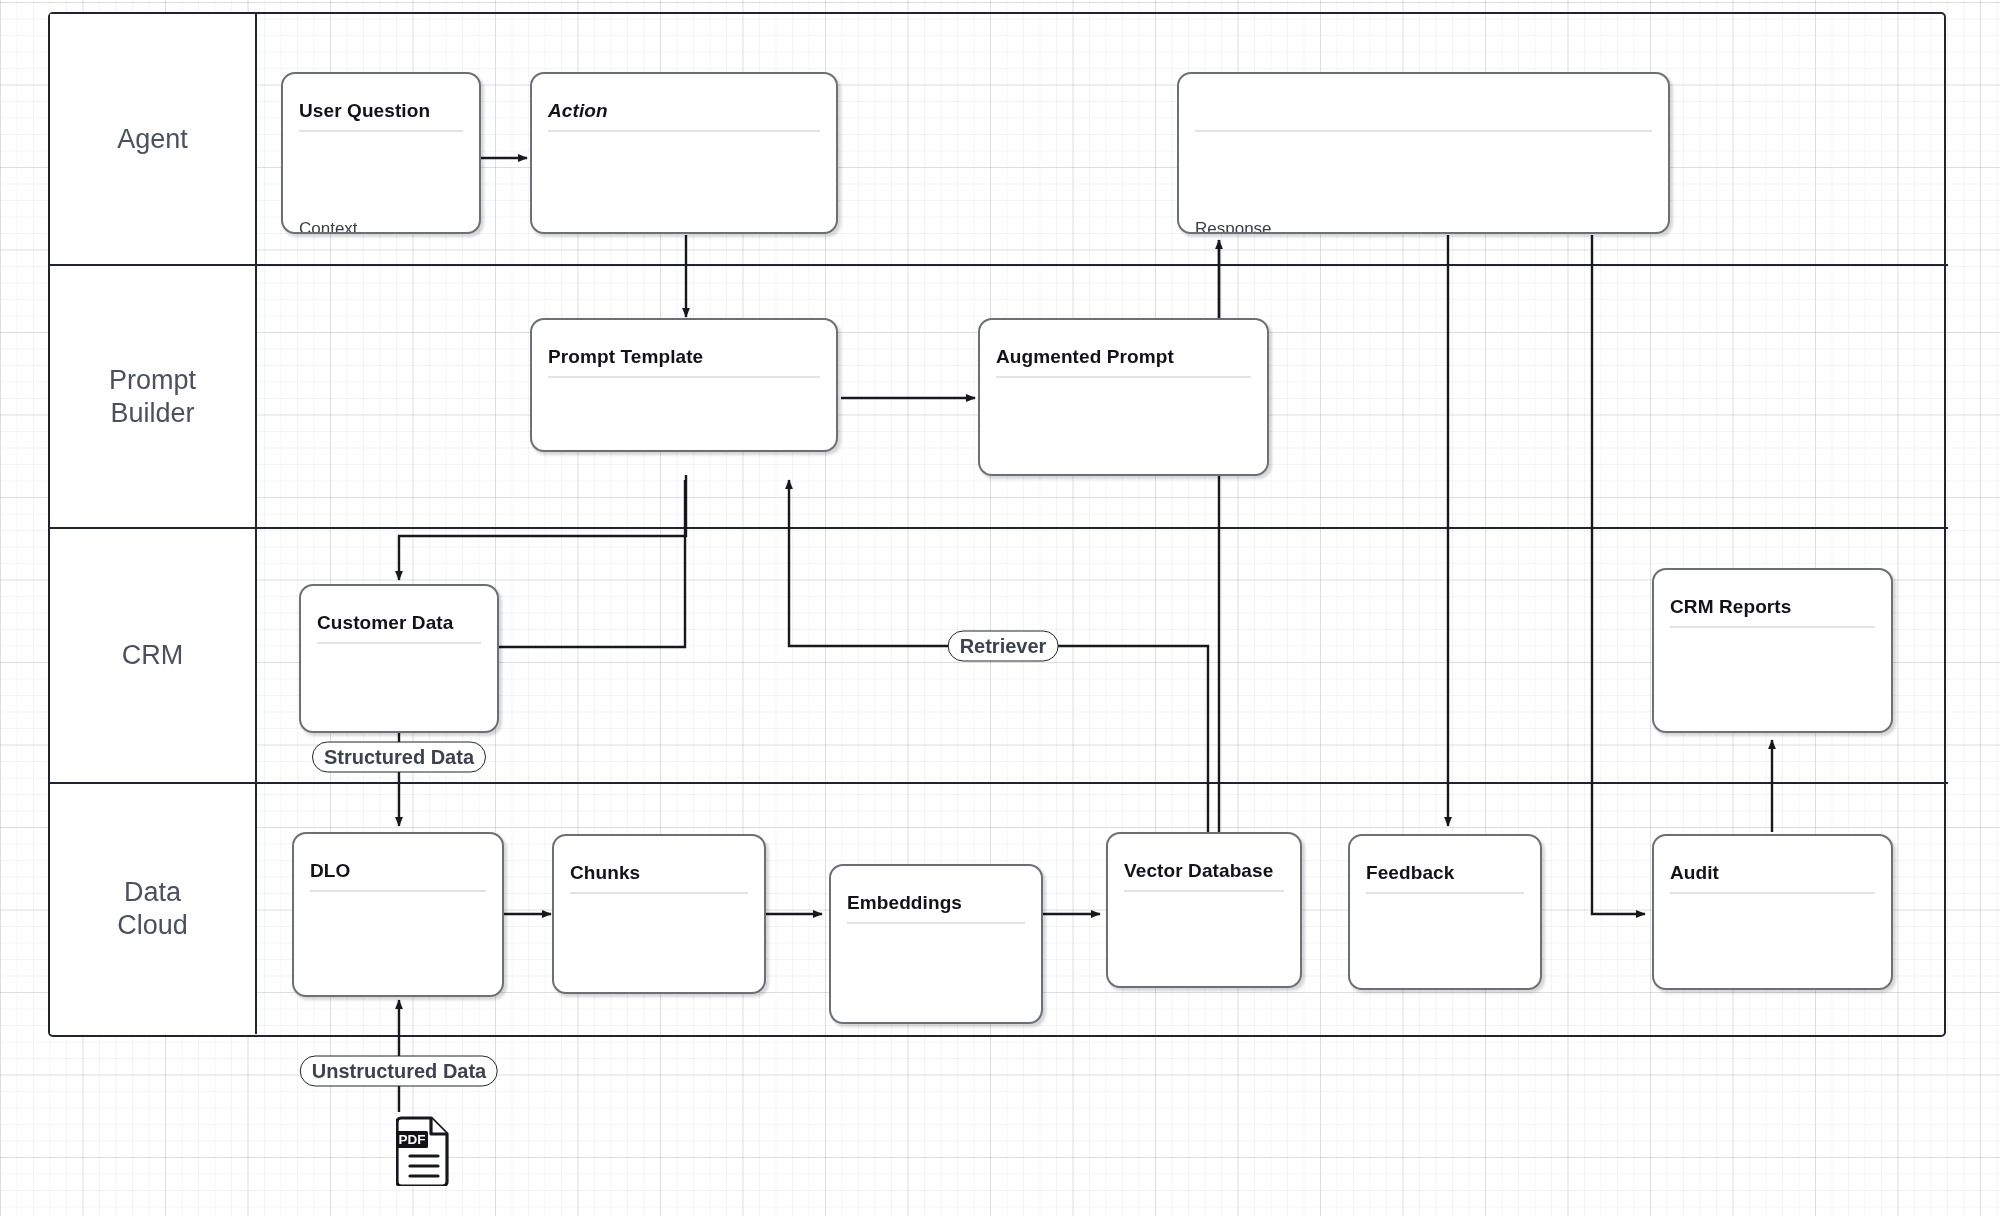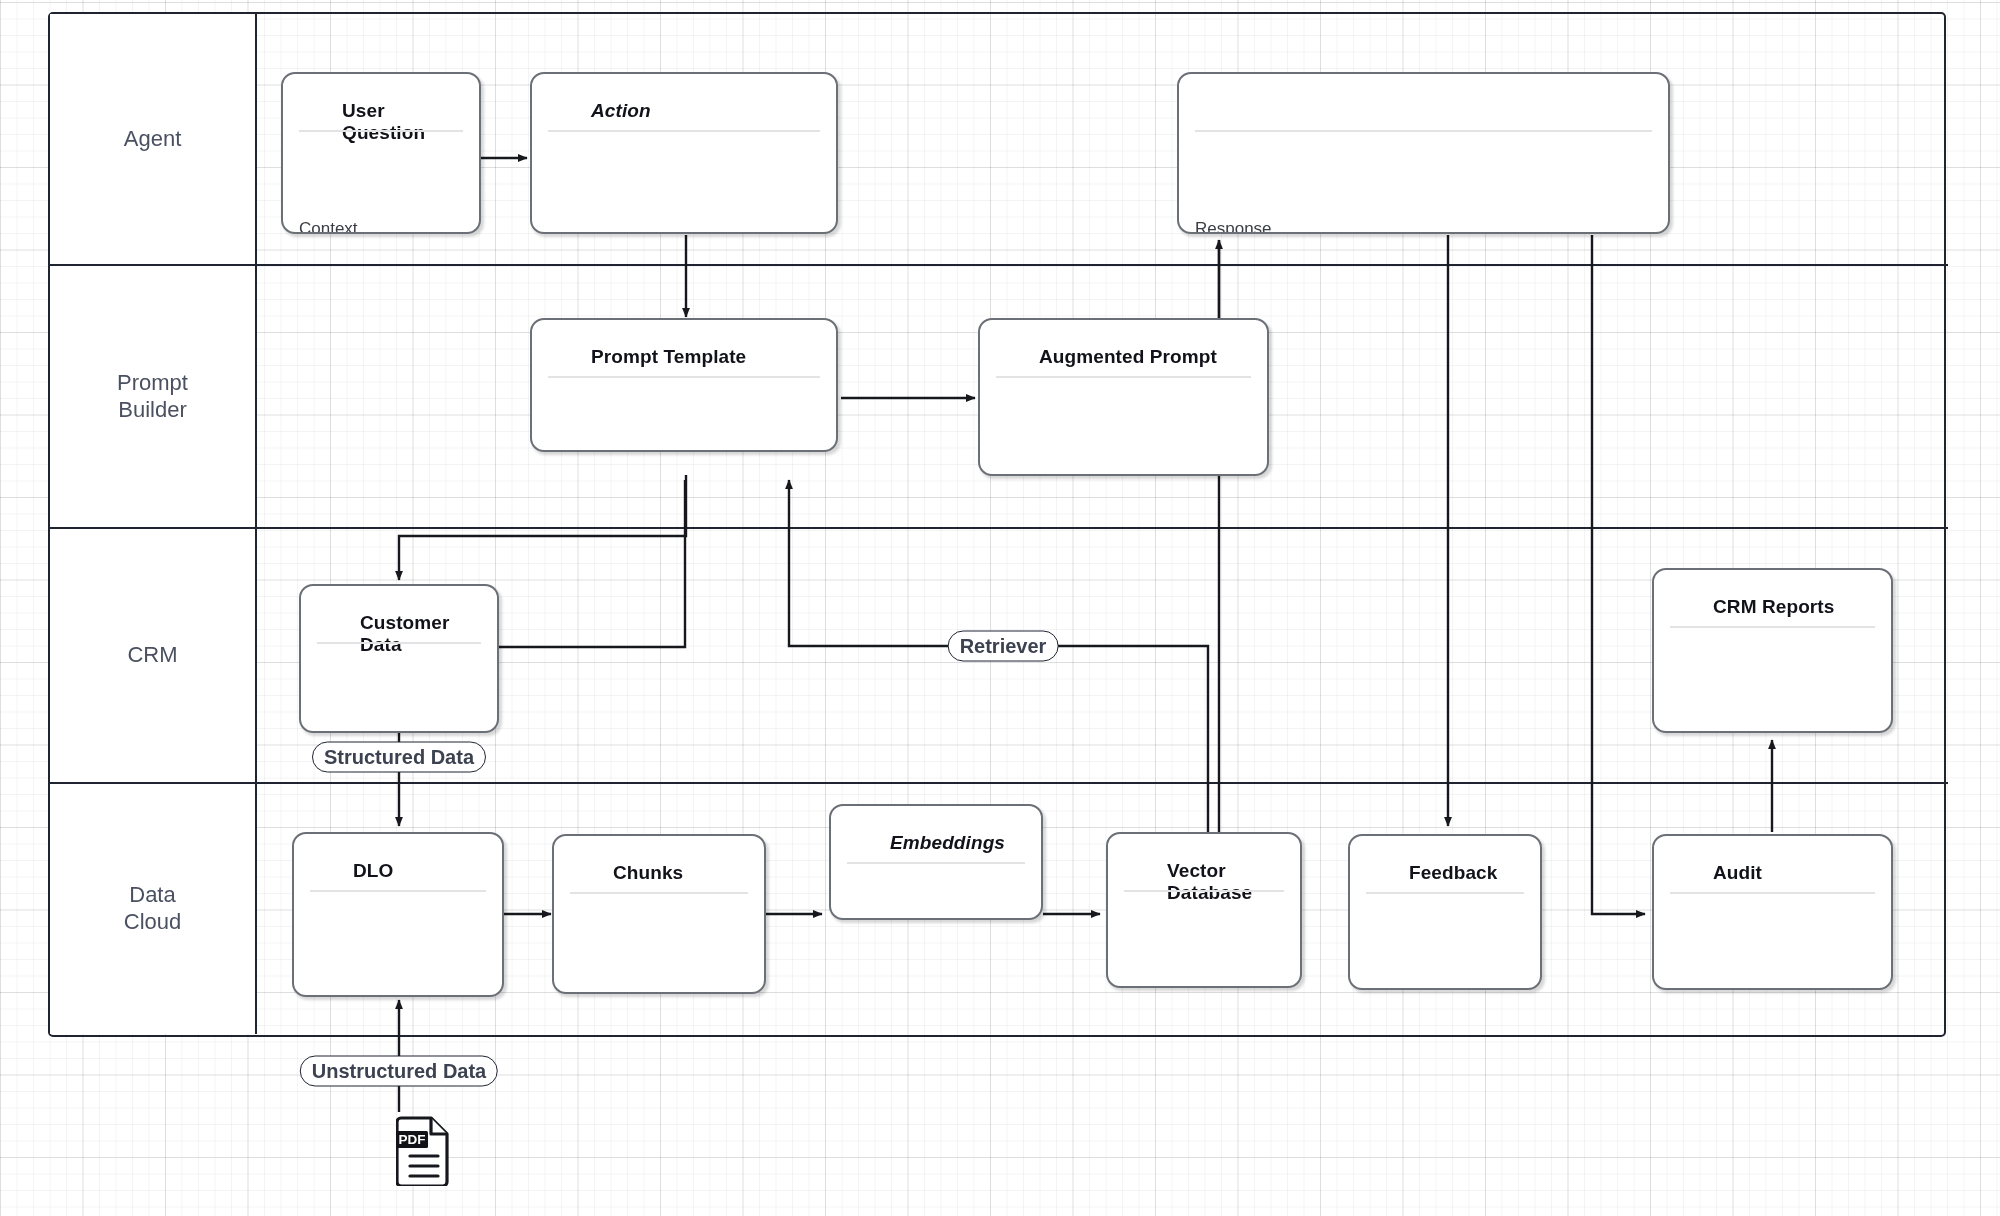--- a/index.html
+++ b/index.html
@@ -28,35 +28,35 @@
   }
   .lane{
     position:absolute;left:0;width:1898px;box-sizing:border-box;
     border-bottom:2.5px solid #1f2430;
   }
   .lane.last{border-bottom:none;}
   .lane-label{
     position:absolute;left:0;top:0;width:207px;height:100%;
     box-sizing:border-box;border-right:2.5px solid #1f2430;
     display:flex;align-items:center;justify-content:center;
-    color:#4a5060;font-size:22px;line-height:1.22;text-align:center;
+    color:#4a5060;font-size:27px;line-height:1.22;text-align:center;
     white-space:pre-line;background:#ffffff;
   }
   .lane-body{position:absolute;left:207px;top:0;right:0;height:100%;}
 
   
   .node{
     position:absolute;box-sizing:border-box;
     background:#ffffff;border:2px solid #6b6f76;border-radius:14px;
     box-shadow:2.5px 3px 3px rgba(0,0,0,0.16);
     overflow:hidden;
   }
   .node-title{
     position:absolute;left:16px;top:26px;right:16px;
-    font-size:19px;font-weight:bold;color:#12131a;letter-spacing:.1px;margin-left:43px;
+    font-size:19px;font-weight:bold;color:#12131a;letter-spacing:.1px;
   }
   .node-rule{
     position:absolute;left:16px;right:16px;top:56px;height:2px;background:#e3e3e5;
   }
   .node-line{
     position:absolute;left:16px;right:10px;
     font-size:17px;color:#3a3d45;
   }
 
   
@@ -188,21 +188,21 @@
   <div class="node-rule"></div>
 
 </div>
 
 <div class="node" style="left:552px;top:834px;width:214px;height:160px;">
   <div class="node-title">Chunks</div>
   <div class="node-rule"></div>
 
 </div>
 
-<div class="node" style="left:829px;top:804px;width:214px;height:116px;font-style:italic;">
+<div class="node" style="left:829px;top:864px;width:214px;height:160px;">
   <div class="node-title">Embeddings</div>
   <div class="node-rule"></div>
 
 </div>
 
 <div class="node" style="left:1106px;top:832px;width:196px;height:156px;padding-left:16px;">
   <div class="node-title">Vector Database</div>
   <div class="node-rule"></div>
 
 </div>

